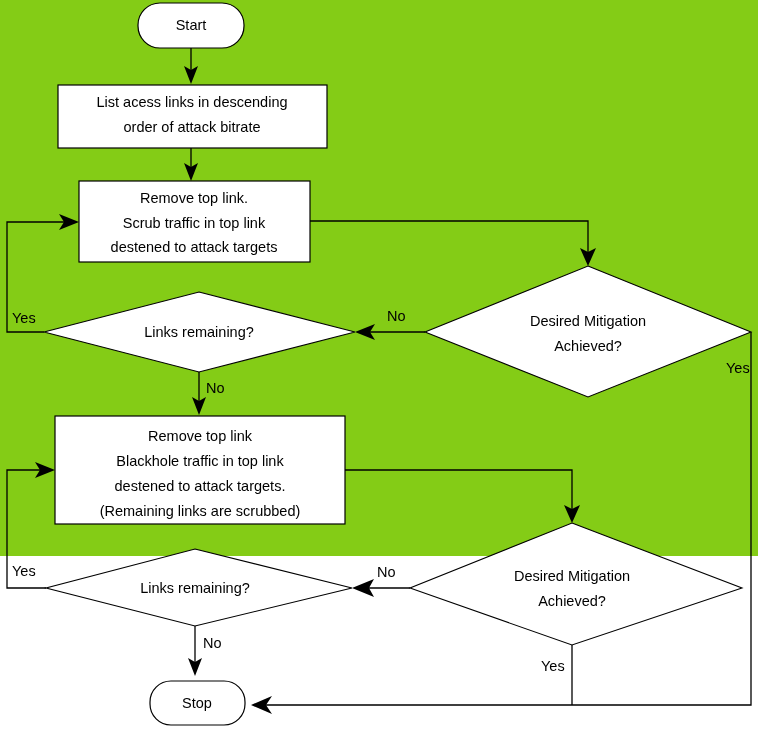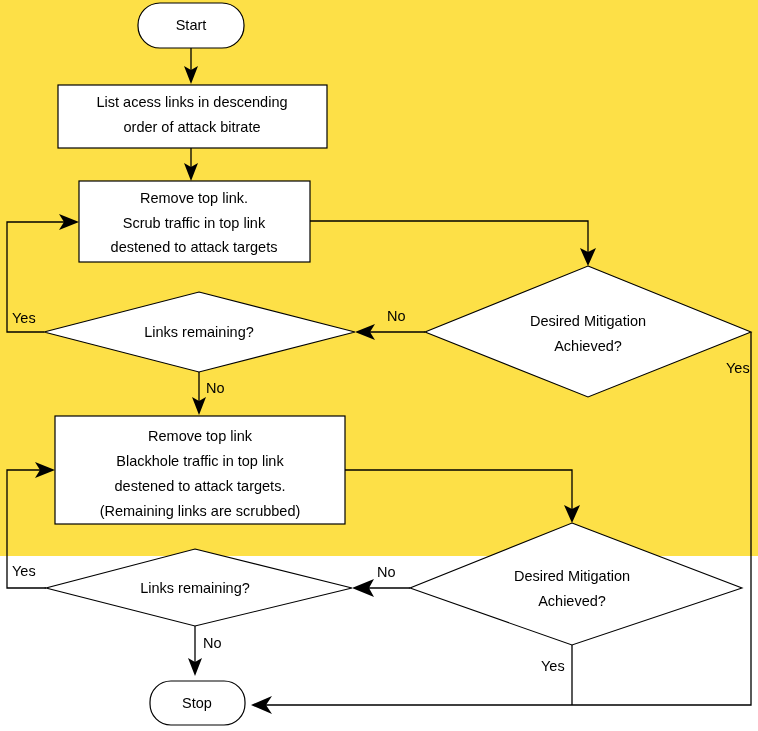--- a/index.html
+++ b/index.html
@@ -11,21 +11,21 @@
   body {
     width: 758px;
     height: 731px;
     font-family: "Liberation Sans", sans-serif;
     overflow: hidden;
   }
   #flowchart-root {
     position: relative;
     width: 758px;
     height: 556px;
-    background: #fde047;
+    background: #84cc16;
   }
   svg.flow {
     display: block;
     width: 758px;
     height: 731px;
   }
   .shape {
     fill: #ffffff;
     stroke: #000000;
     stroke-width: 1.2;

